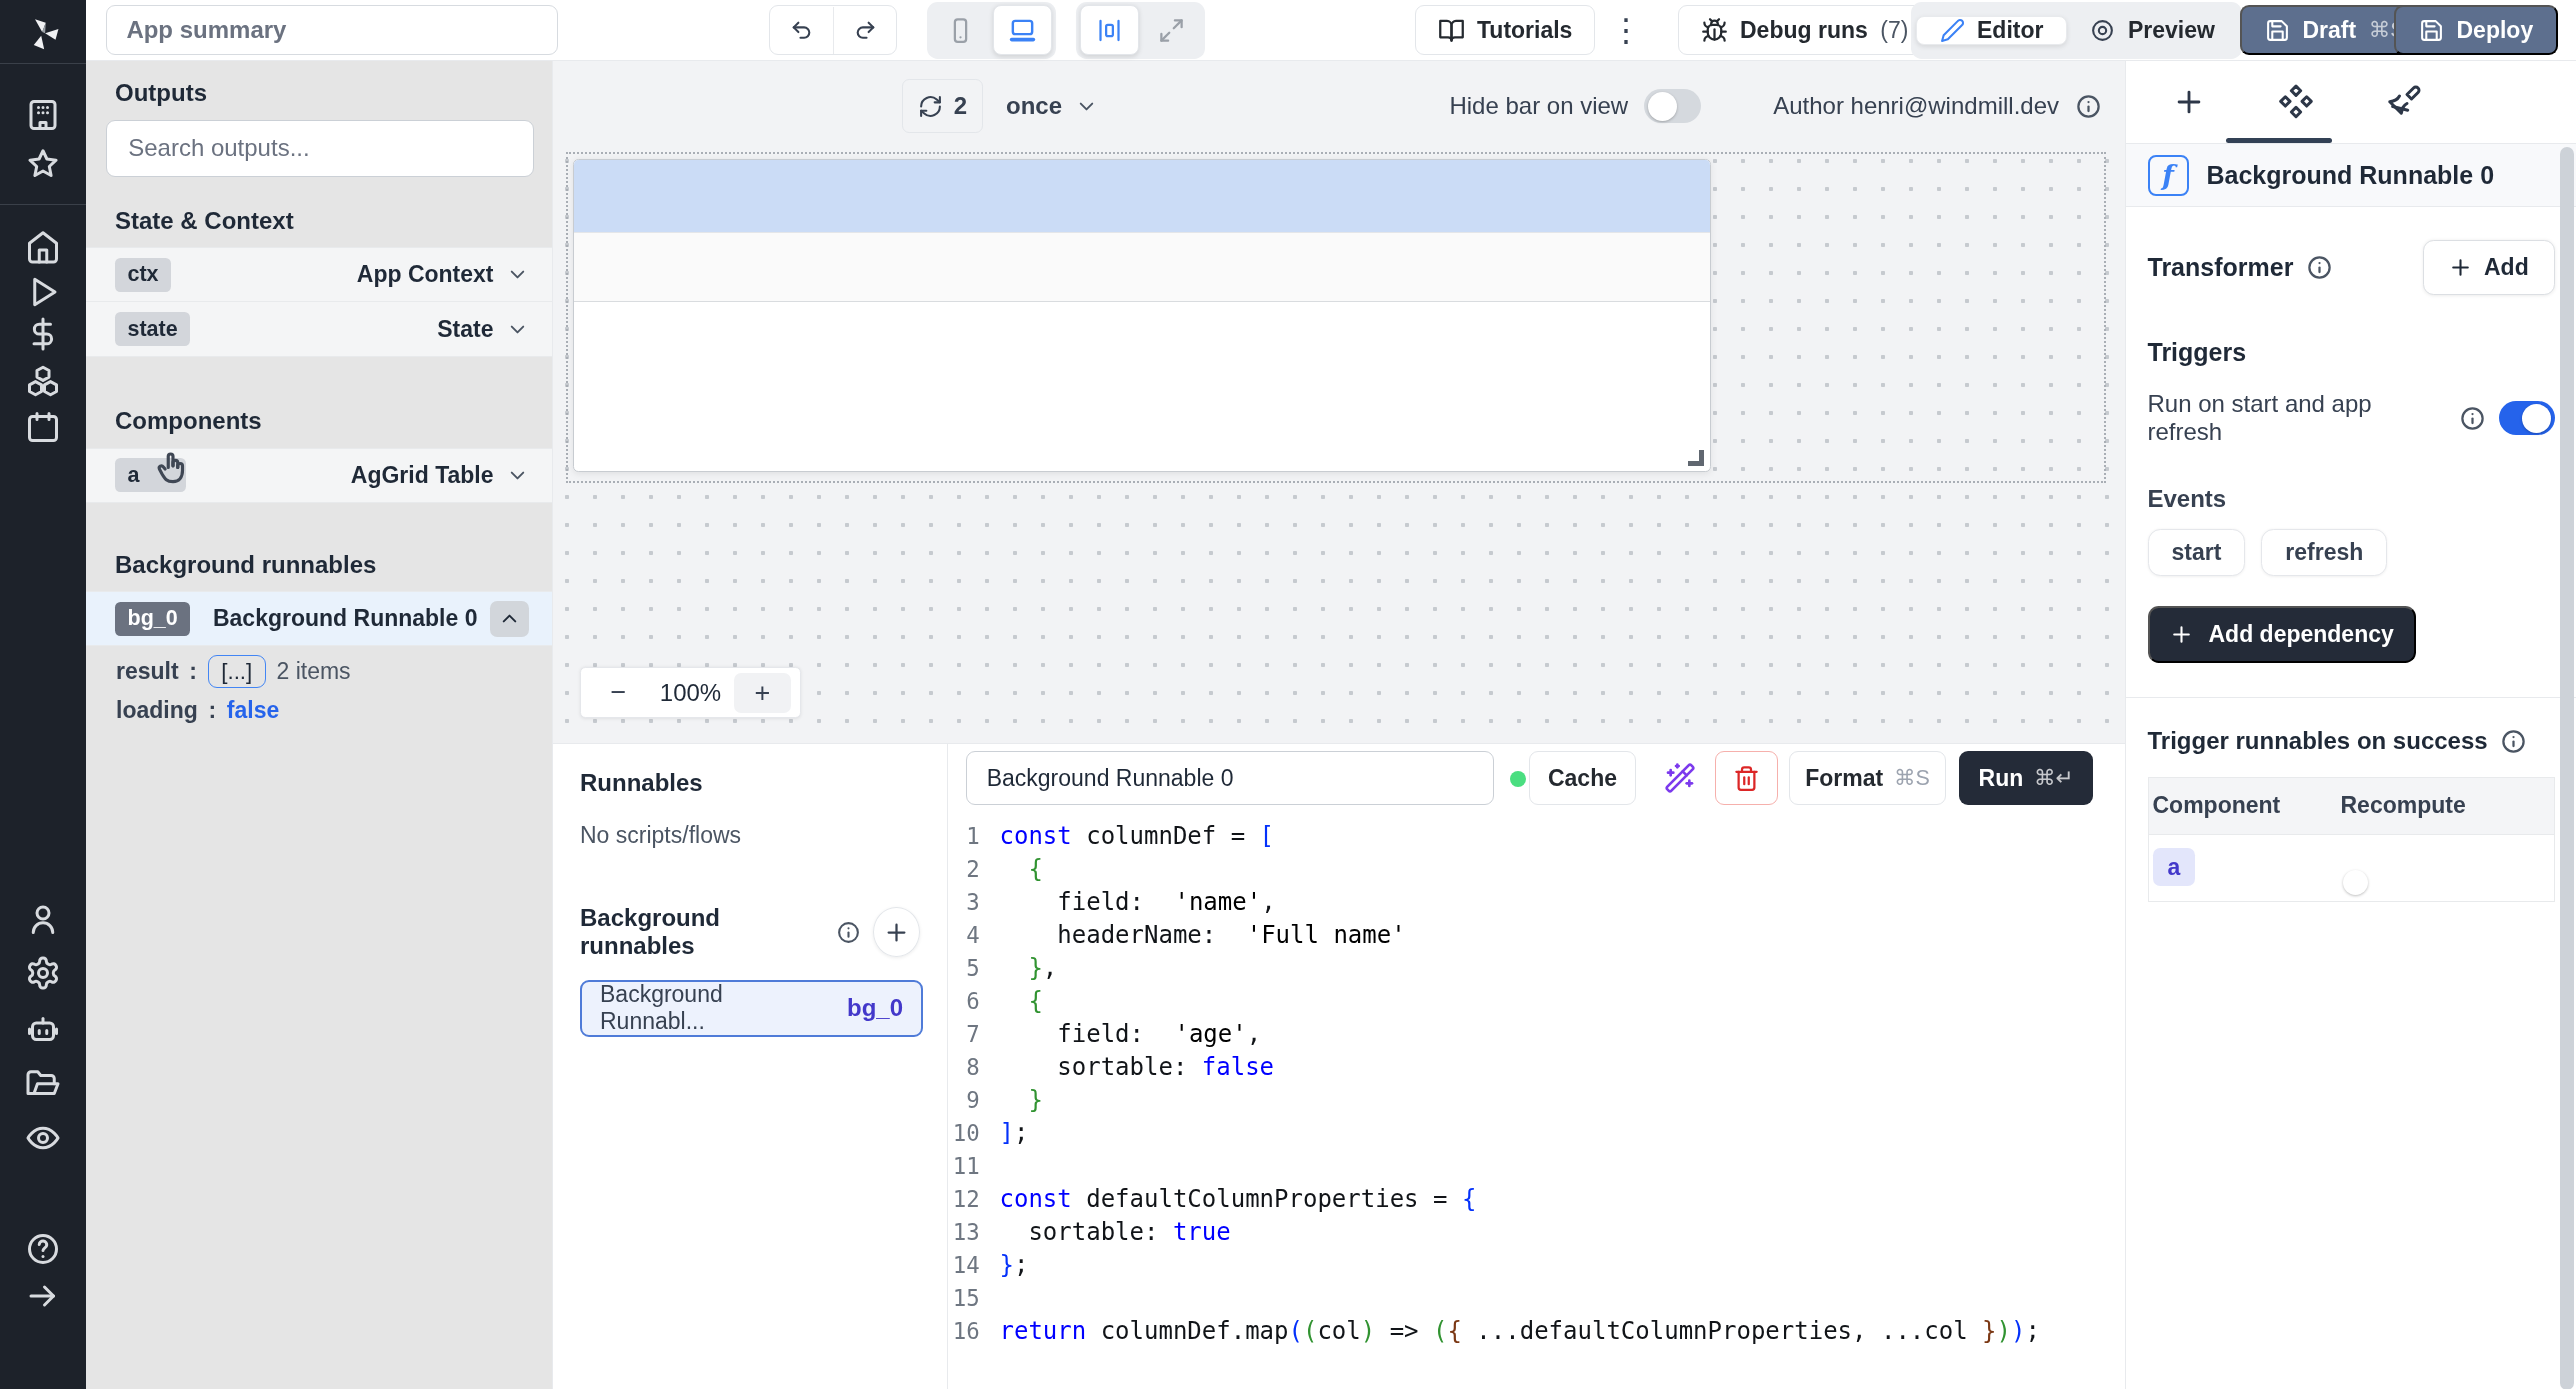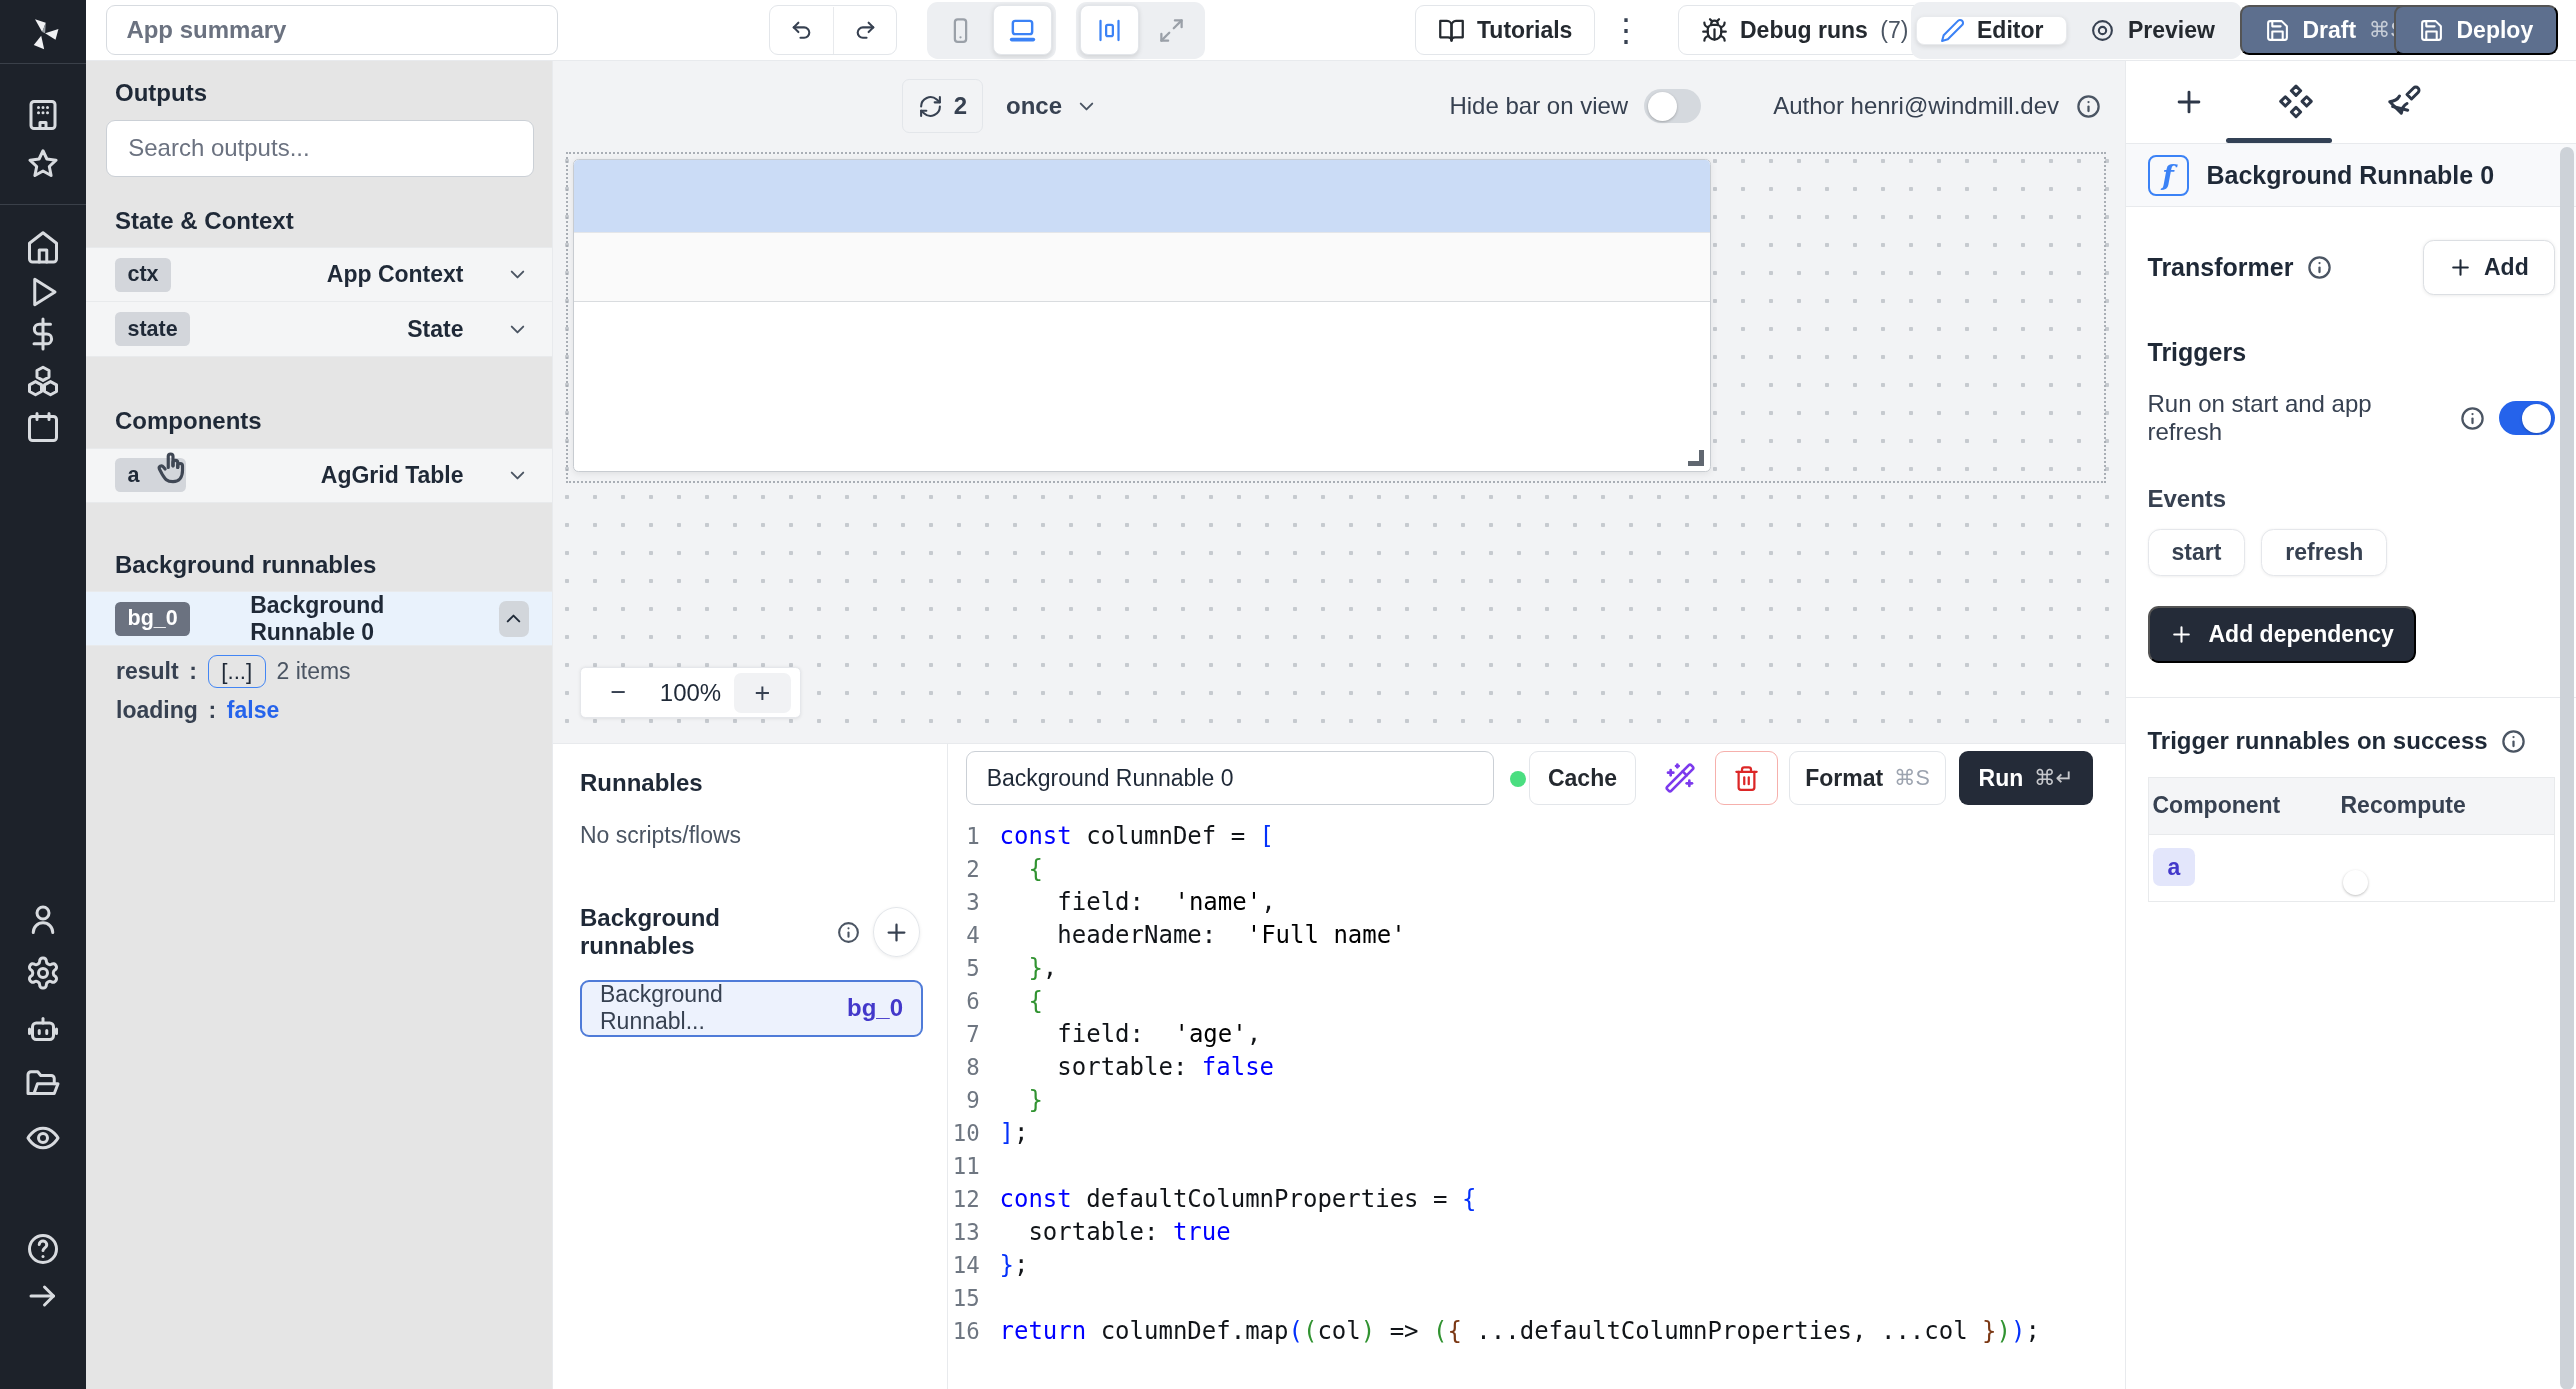--- a/index.html
+++ b/index.html
@@ -32,21 +32,21 @@
   .seg .pill.on { background:#fff; border:1.8px solid #e8eaed; box-shadow:0 1.8px 5.4px rgba(0,0,0,.10); }
   .bluebtn { display:flex; align-items:center; gap:12.5px; background:#5d6f8e; color:#fff; border-radius:9px; height:50px; padding:0 23px; font-size:23px; font-weight:bold; }
   .bluebtn .sc { color:rgba(255,255,255,.65); font-weight:normal; font-size:21.5px; }
 
   
   .outputs { position:absolute; left:86px; top:61px; width:467px; bottom:0; background:#e5e5e5; border-right:1.8px solid #e8eaed; }
   .outputs h2, .panel-title { font-size:24px; font-weight:bold; color:#1f2937; }
   .op-pad { padding:0 29px; }
   .search { margin:12.5px 19.7px 0; width:428px; height:57px; border:1.8px solid #cbd0d6; border-radius:9px; padding:0 21.5px; font-size:24px; color:#374151; font-family:"Liberation Sans",sans-serif; outline:none; }
   .search::placeholder { color:#6b7280; }
-  .op-row { display:flex; align-items:center; height:55px; background:#f4f5f6; border-top:1.8px solid #e8eaec; border-bottom:1.8px solid #e8eaec; padding:0 23px 0 29px;gap:30px; }
+  .op-row { display:flex; align-items:center; height:55px; background:#f4f5f6; border-top:1.8px solid #e8eaec; border-bottom:1.8px solid #e8eaec; padding:0 23px 0 29px; }
   .op-row .grow { flex:1; }
   .badge-gray { background:#d3d6db; color:#1f2937; font-weight:bold; font-size:21.5px; border-radius:5.4px; padding:4.5px 12.5px; }
   .badge-dark { background:#6b7280; color:#fff; font-weight:bold; font-size:21.5px; border-radius:5.4px; padding:4.5px 12.5px; }
   .op-label { font-size:23px; font-weight:bold; color:#1f2937; margin-right:12.5px; }
   .chev { color:#4b5563; }
   .op-kv { display:flex; align-items:center; gap:10.7px; padding:9px 0 0 30px; font-size:23px; }
   .kv-key { font-weight:bold; color:#374151; }
   .kv-box { border:1.8px solid #4285f4; border-radius:9px; padding:2.7px 12.5px; color:#1f2937; font-size:22.4px; }
   .kv-muted { color:#4b5563; }
   .kv-blue { color:#2563eb; font-weight:bold; }

